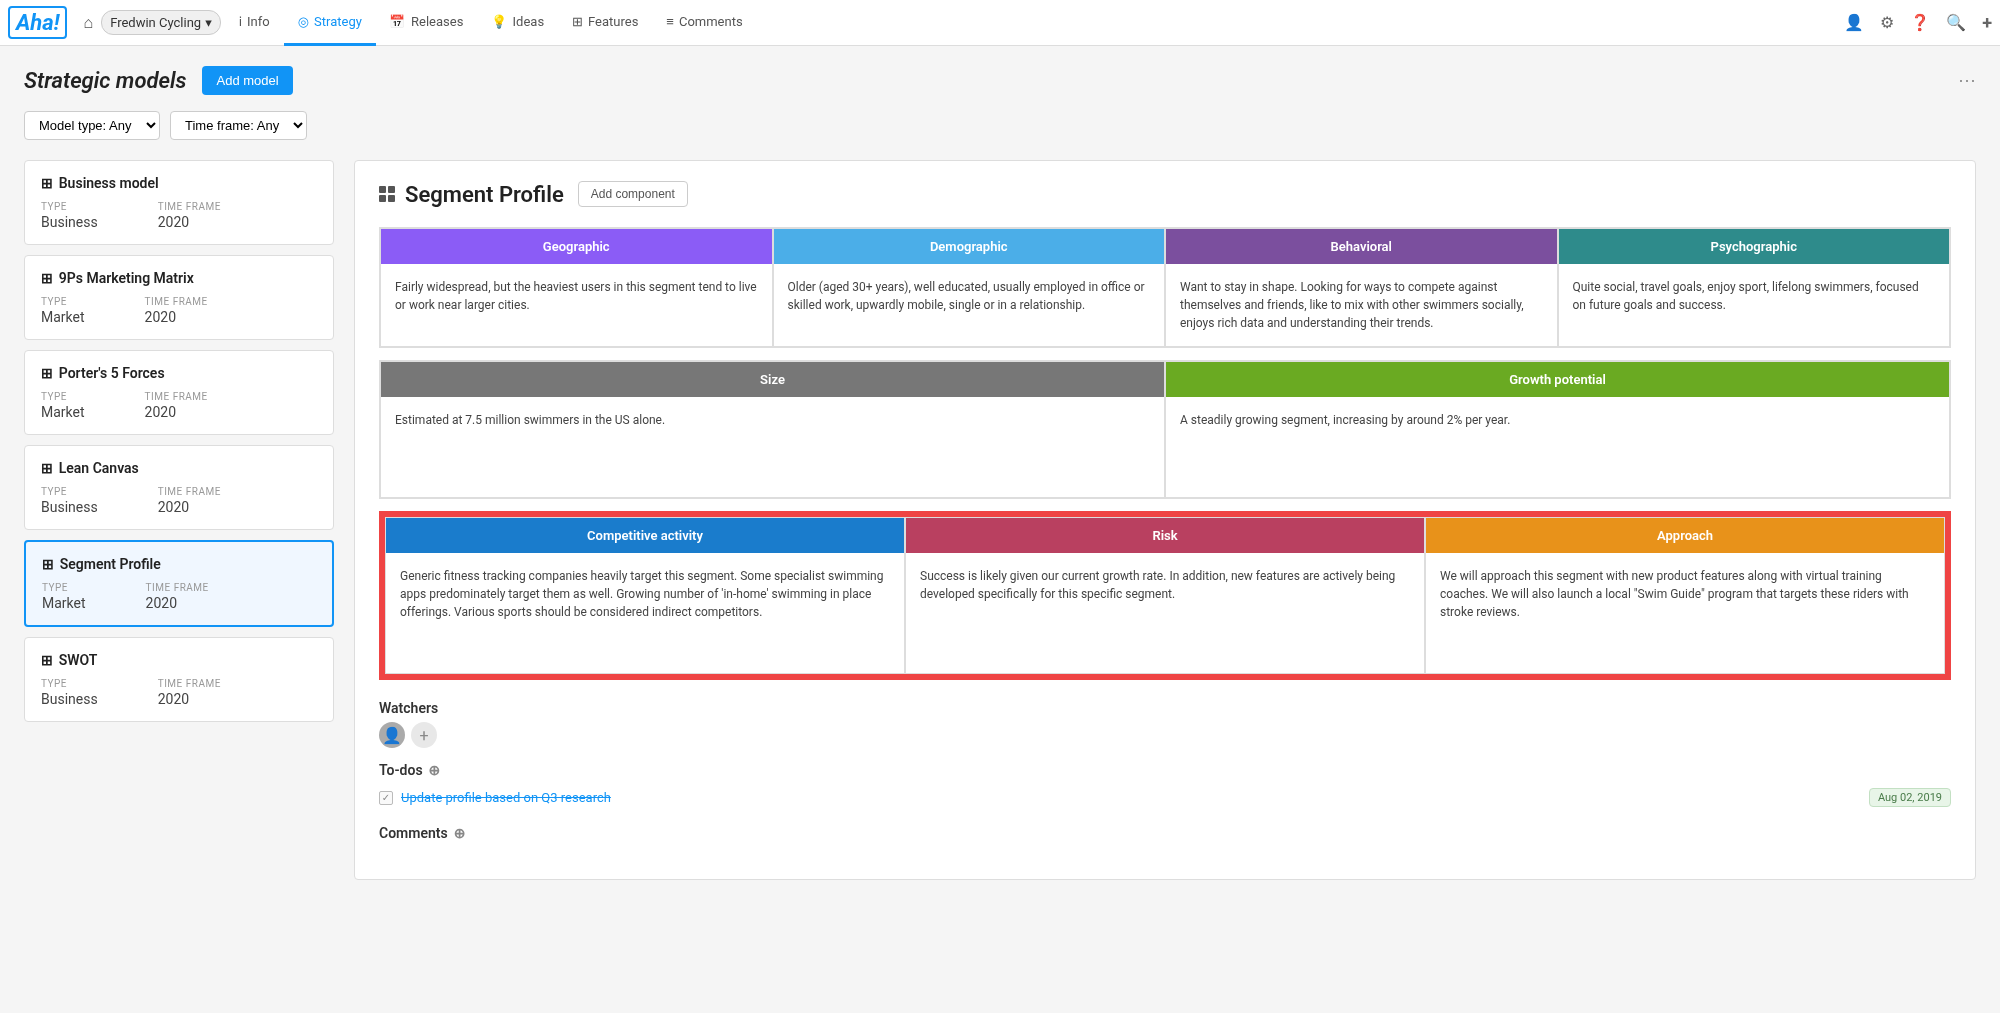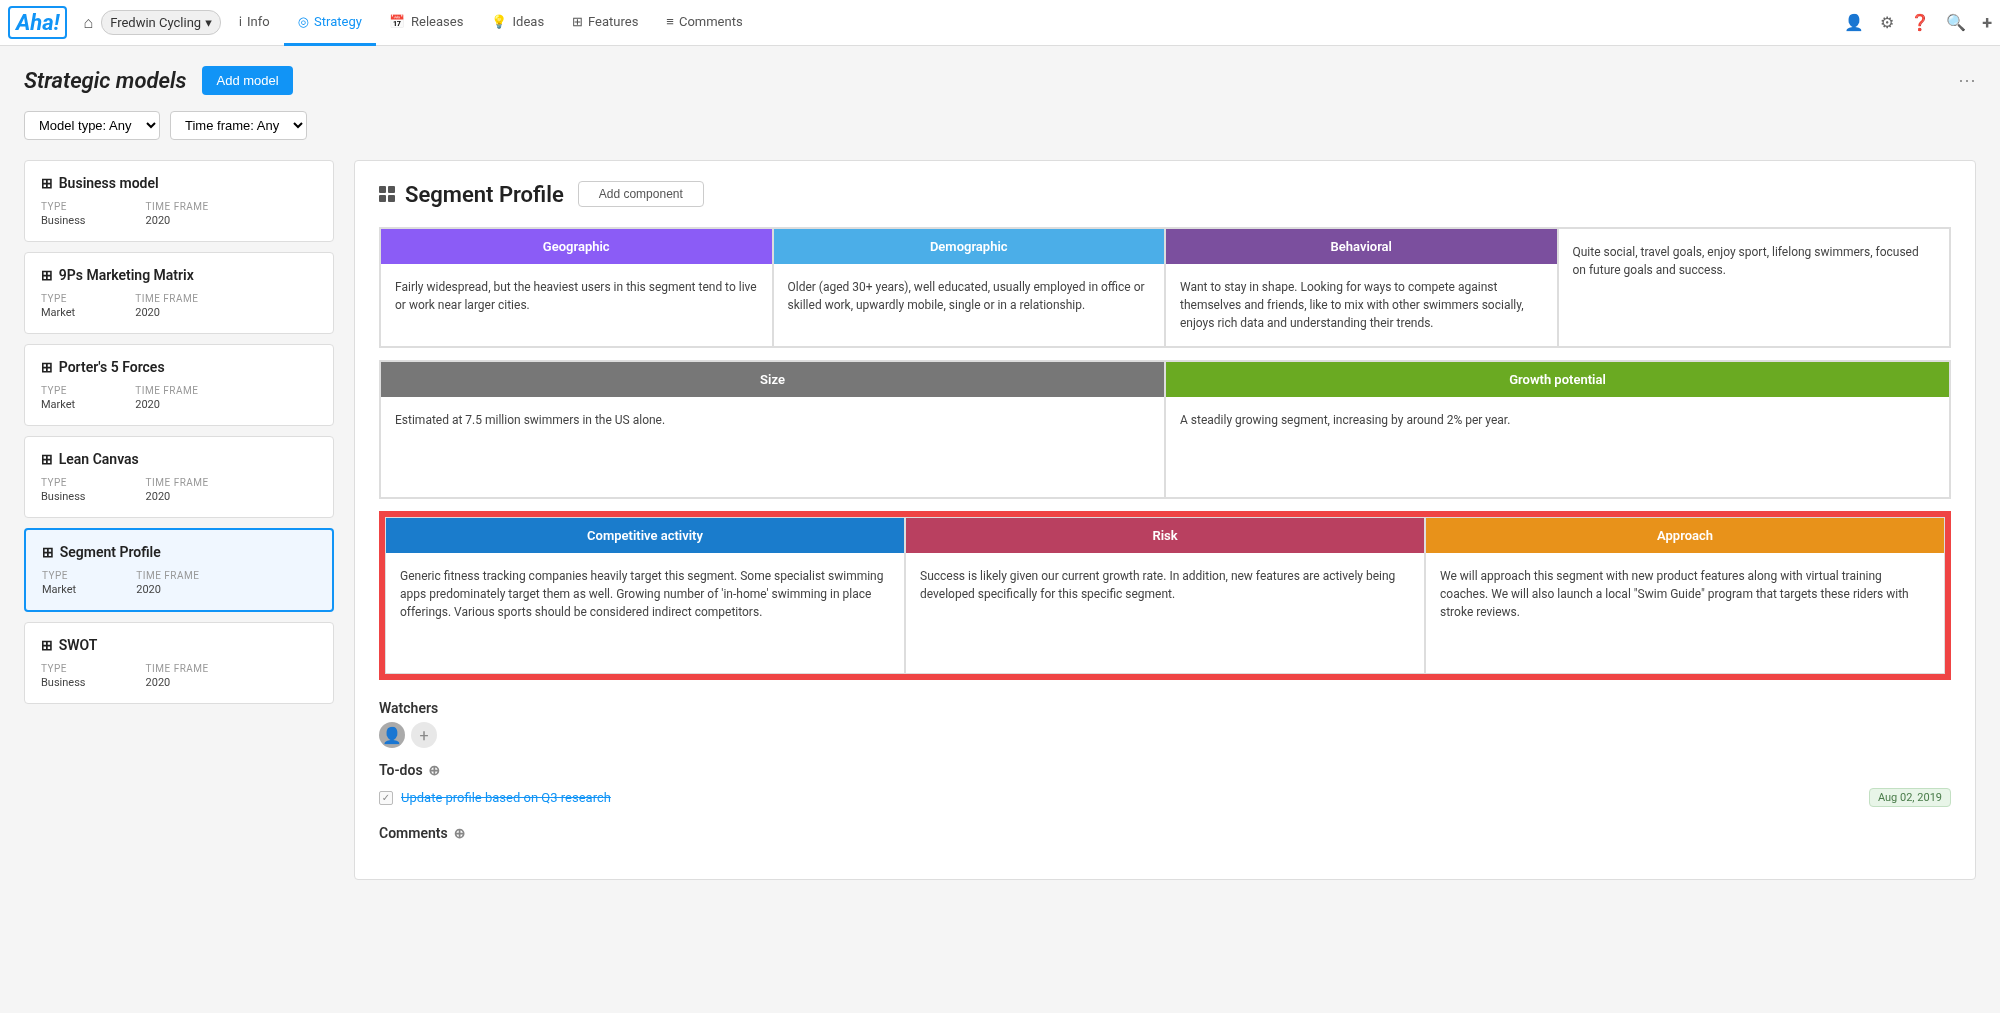--- a/index.html
+++ b/index.html
@@ -169,21 +169,21 @@
     }
     .sidebar-meta-group {}
     .sidebar-meta-label {
       font-size: 10px;
       color: #999;
       text-transform: uppercase;
       letter-spacing: 0.5px;
       margin-bottom: 2px;
     }
     .sidebar-meta-value {
-      font-size: 11px;
+      font-size: 14px;
       color: #444;
     }
 
     
     .panel {
       flex: 1;
       background: #fff;
       border: 1px solid #ddd;
       border-radius: 4px;
       padding: 20px 24px 24px;
@@ -199,21 +199,21 @@
       font-weight: 600;
       color: #222;
       display: flex;
       align-items: center;
       gap: 10px;
     }
     .btn-add-component {
       background: #fff;
       border: 1px solid #ccc;
       border-radius: 4px;
-      padding: 5px 20px;
+      padding: 5px 12px;
       font-size: 12px;
       cursor: pointer;
       color: #555;
     }
 
     
     .segment-grid {
       display: grid;
       grid-template-columns: 1fr 1fr 1fr 1fr;
       gap: 0;
@@ -557,20 +557,21 @@
         </div>
         <div class="segment-cell">
           <div class="segment-cell-header col-demographic">Demographic</div>
           <div class="segment-cell-body">Older (aged 30+ years), well educated, usually employed in office or skilled work, upwardly mobile, single or in a relationship.</div>
         </div>
         <div class="segment-cell">
           <div class="segment-cell-header col-behavioral">Behavioral</div>
           <div class="segment-cell-body">Want to stay in shape. Looking for ways to compete against themselves and friends, like to mix with other swimmers socially, enjoys rich data and understanding their trends.</div>
         </div>
         <div class="segment-cell">
+          <div class="segment-cell-header col-psychographic">Psychographic</div>
           <div class="segment-cell-body">Quite social, travel goals, enjoy sport, lifelong swimmers, focused on future goals and success.</div>
         </div>
       </div>
 
       <div class="segment-grid-2col">
         <div class="segment-cell">
           <div class="segment-cell-header col-size">Size</div>
           <div class="segment-cell-body" style="min-height:100px">Estimated at 7.5 million swimmers in the US alone.</div>
         </div>
         <div class="segment-cell">

